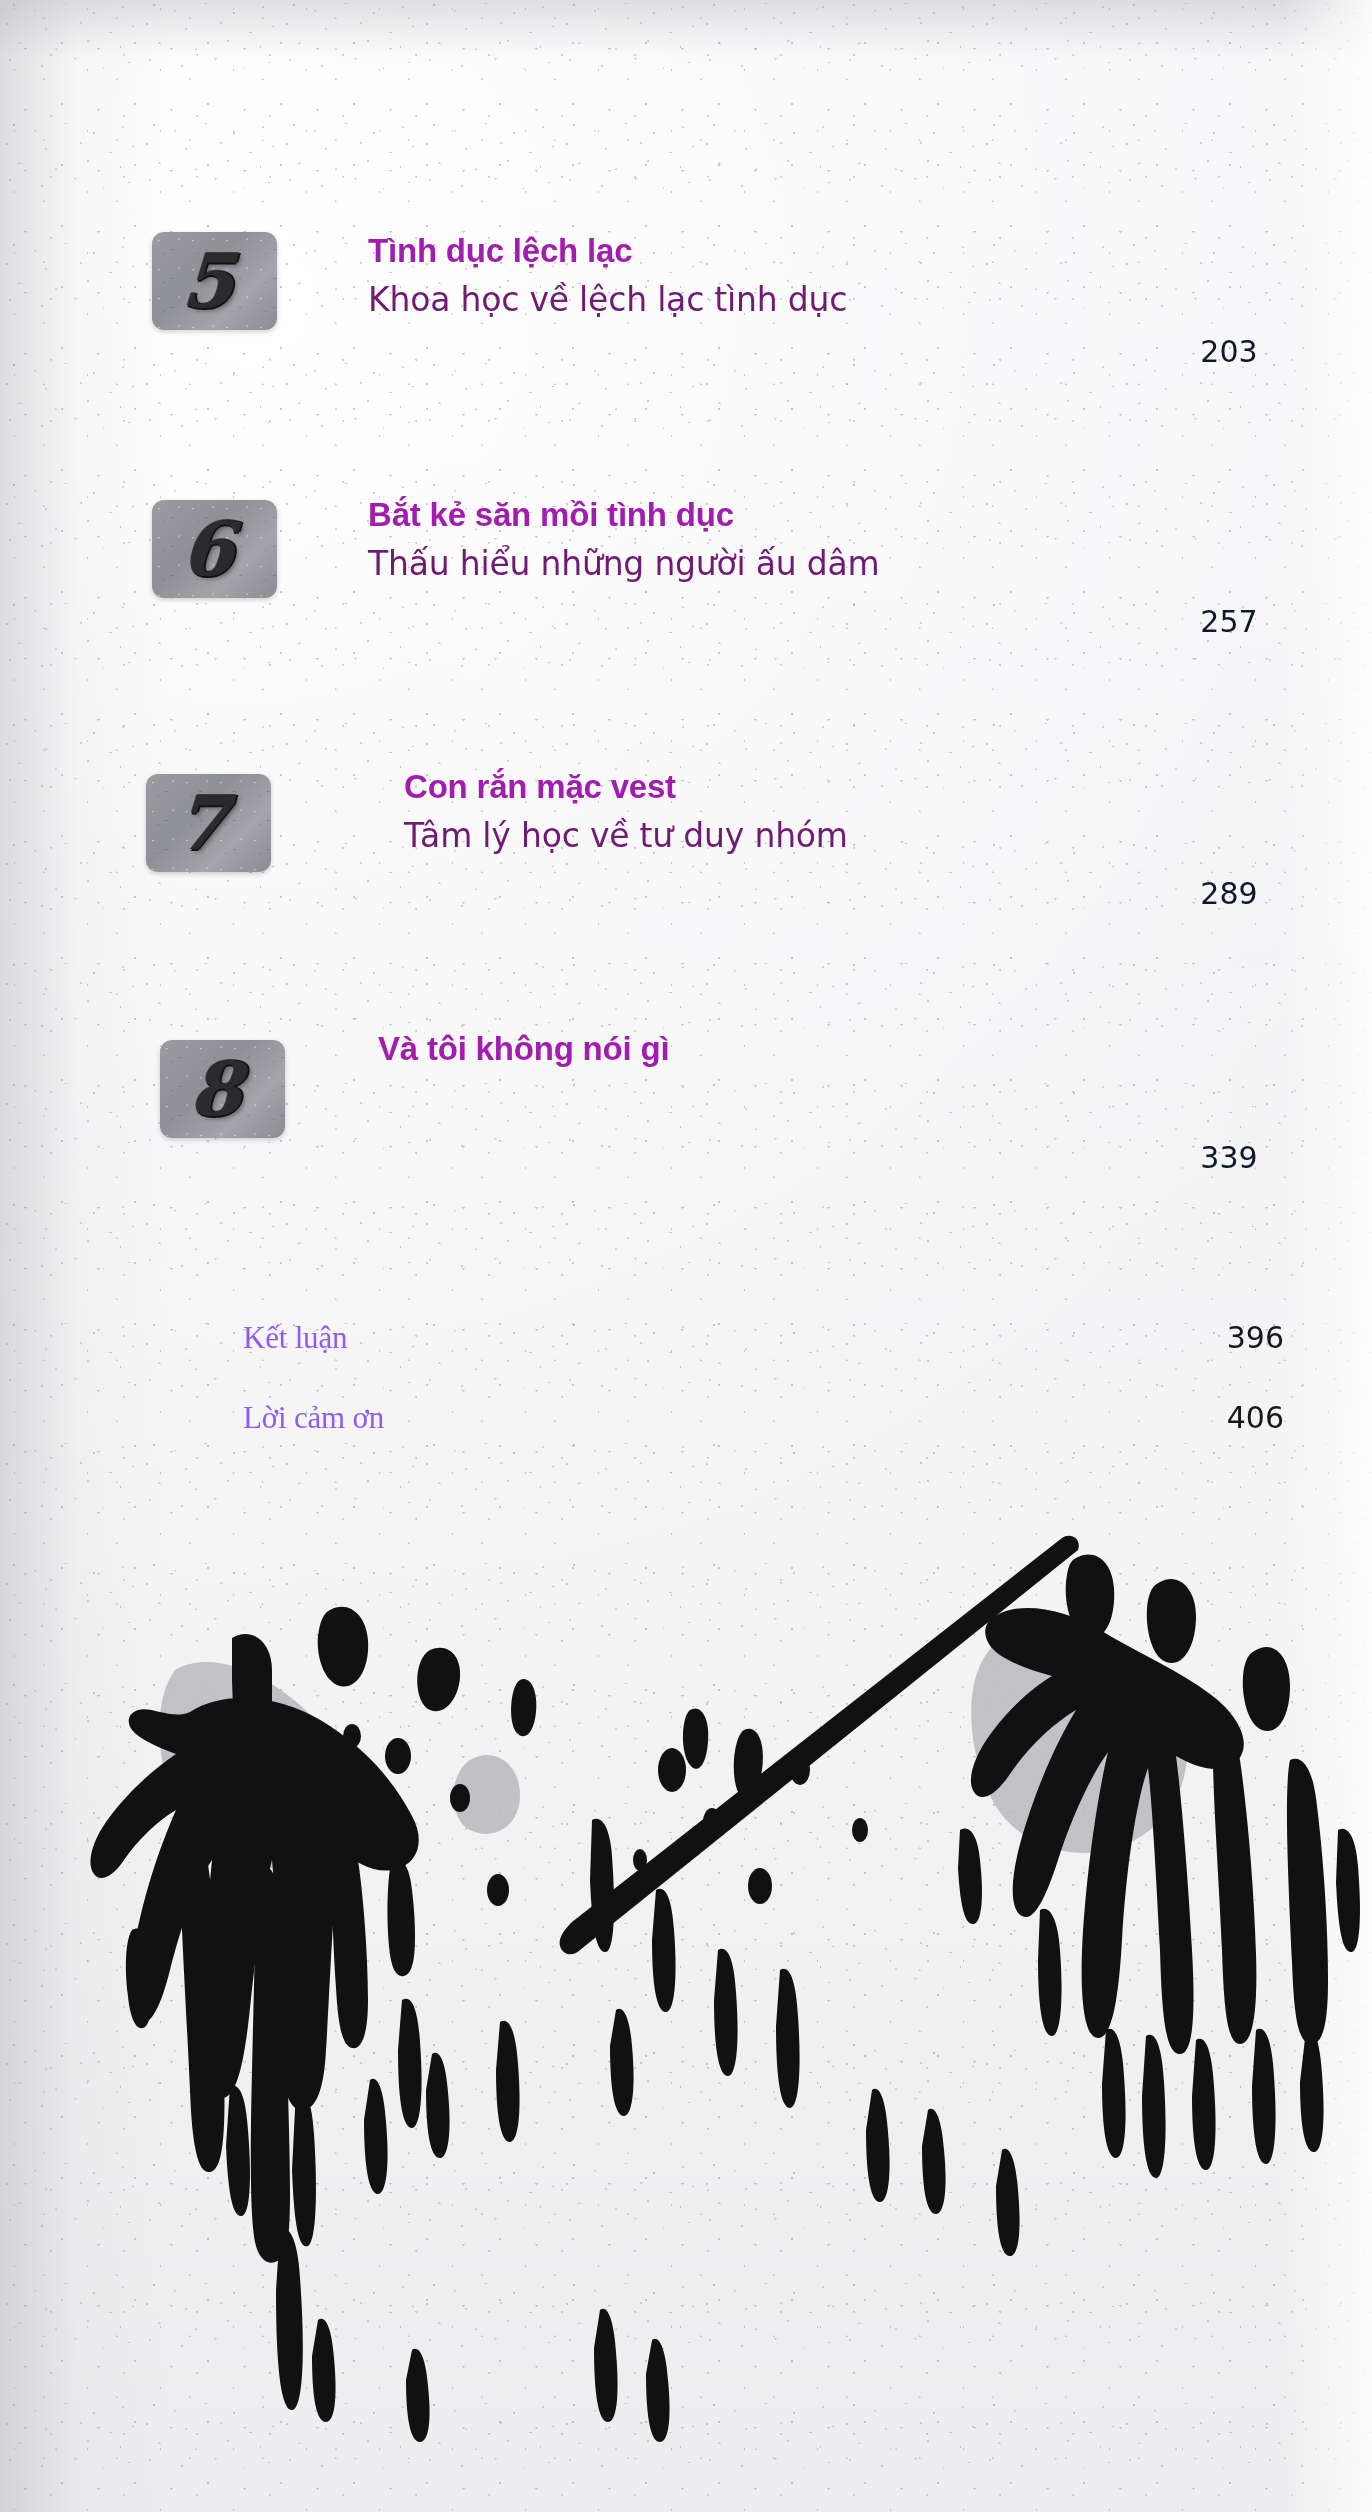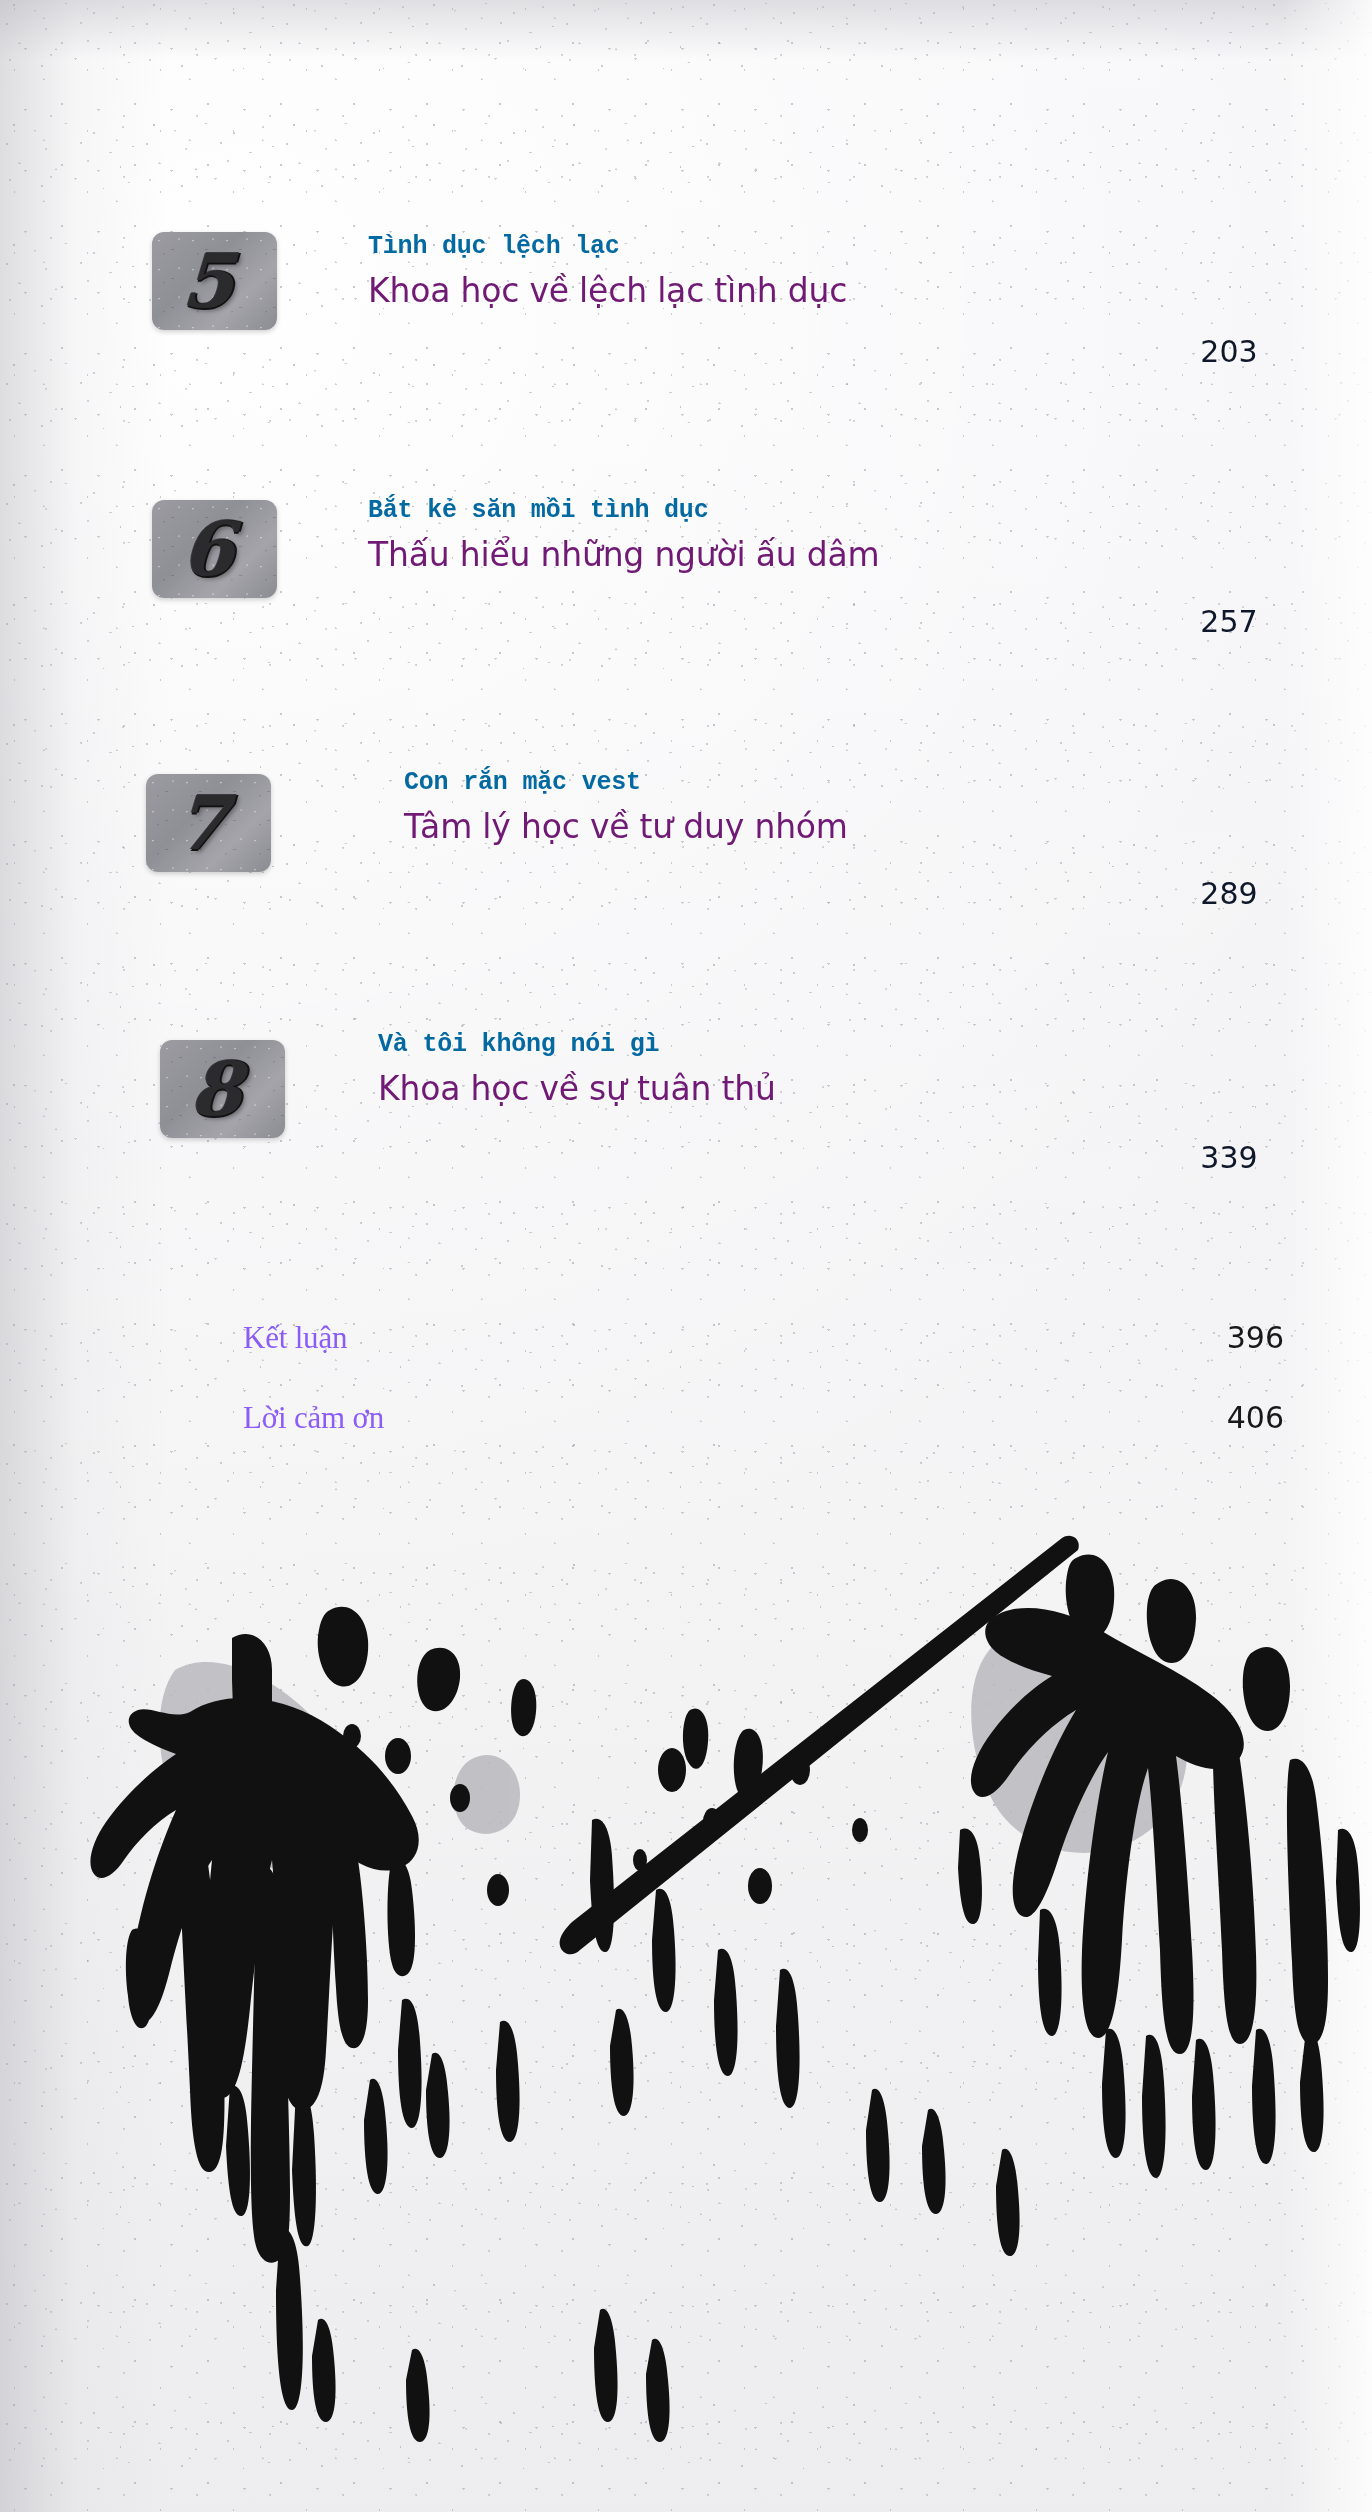--- a/index.html
+++ b/index.html
@@ -128,24 +128,24 @@
     text-shadow:
       2px 0 0 #111, -1px 0 0 #3a3a3e,
       0 2px 0 #111, 0 -1px 0 #3a3a3e,
       3px 3px 4px rgba(0,0,0,0.35);
     transform: skewX(-6deg);
   }
   .entry-text {
     position: absolute;
   }
   .entry-title {
-    font-family: Liberation Mono, monospace;
+    font-family: Liberation Sans, sans-serif;
     font-weight: bold;
-    font-size: 25px;
-    color: #0369a1;
+    font-size: 33px;
+    color: #a21caf;
     letter-spacing: -0.2px;
     white-space: nowrap;
   }
   .entry-sub {
     font-family: "DejaVu Sans", sans-serif;
     font-weight: 400;
     font-size: 33px;
     color: #701a75;
     letter-spacing: -0.2px;
     white-space: nowrap;
@@ -236,21 +236,20 @@
       </div>
       <div class="entry-page" style="top:876px;">289</div>
     </div>
 
     <div class="entry">
       <div class="chap-badge" style="left:160px; top:1040px;">
         <span class="chap-num">8</span>
       </div>
       <div class="entry-text" style="left:378px; top:1030px;">
         <div class="entry-title">Và tôi không nói gì</div>
-        <div class="entry-sub">Khoa học về sự tuân thủ</div>
       </div>
       <div class="entry-page" style="top:1140px;">339</div>
     </div>
 
     <div>
       <div class="back-entry" style="top:1320px;">Kết luận</div>
       <div class="back-page" style="top:1320px;text-align:right;">396</div>
     </div>
 
     <div>

